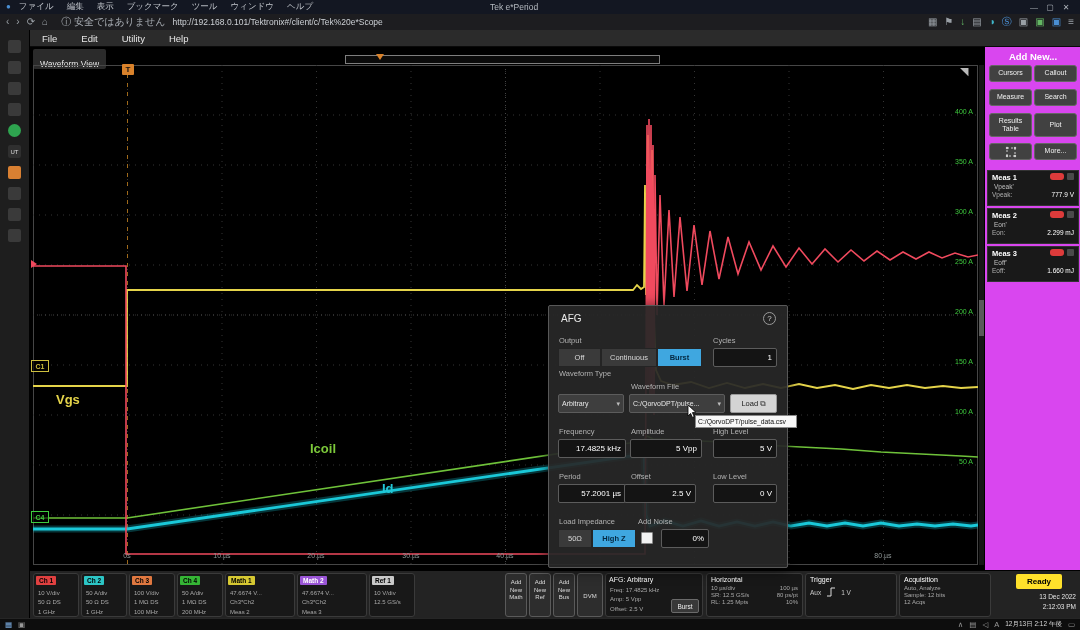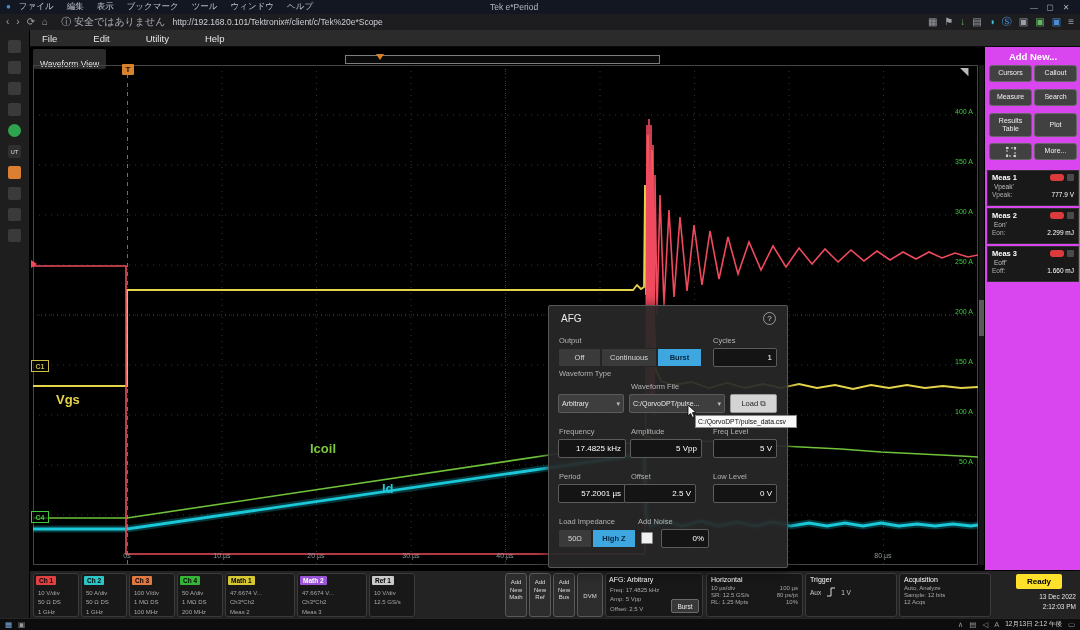--- a/index.html
+++ b/index.html
@@ -11,21 +11,21 @@
   .titlebar{left:0;top:0;width:1080px;height:14px;background:#131722;padding:0 6px;gap:0}
   .mi{font-size:8.5px;color:#c2c6cc;margin-right:13px;white-space:nowrap}
   .wctl{width:16px;text-align:center;color:#aeb3ba;font-size:8px}
   .btoolbar{left:0;top:14px;width:1080px;height:16px;background:#1d1d20;padding:0 6px;gap:7px}
   .tbic{color:#9aa0a6;font-size:10px;line-height:1}
   .urltxt{font-size:8.5px;color:#cdd1d6;white-space:nowrap}
   .sec{font-size:10px;color:#a8adb3;white-space:nowrap}
   .clus{margin-left:auto;gap:7px;display:flex;align-items:center}
   .c-grn{color:#63b663}.c-blu{color:#4a8fd4}.c-cy{color:#3fb5c9}
   
-  .appmenu{left:30px;top:30px;width:1050px;height:17px;background:#2b2b2b;border-bottom:1px solid #0a0a0a;padding-left:12px;gap:36px}
+  .appmenu{left:30px;top:30px;width:1050px;height:17px;background:#2b2b2b;border-bottom:1px solid #0a0a0a;padding-left:12px;gap:24px}
   .appmi{font-size:9.5px;color:#e6e6e6}
   .lstrip{left:0;top:30px;width:30px;height:588px;background:#1e1e1e;border-right:1px solid #000;display:flex;flex-direction:column;align-items:center;padding-top:10px;gap:8px}
   .si{width:13px;height:13px;border-radius:2px;background:#3a3a3a}
   .si.grn{background:#2ea44f;border-radius:50%}
   .si.org{background:#d98032}
   .si.ut{background:#2f2f2f;color:#ddd;font-size:6px;display:flex;align-items:center;justify-content:center}
   
   .wavebg{left:30px;top:47px;width:954px;height:523px;background:#000}
   .wvtab{left:33px;top:49px;height:14px;background:#2b2b2b;color:#e8e8e8;font-size:8.5px;padding:10px 7px;border-radius:2px}
   .minimap{left:345px;top:55px;width:315px;height:9px;border:1px solid #7e7e7e;background:rgba(20,20,20,.5)}
@@ -49,21 +49,21 @@
   .aseg{position:absolute;height:19px;background:#3a3a3a;border:1px solid #242424;color:#d8d8d8;font-size:7.5px;text-align:center;line-height:18px}
   .aseg.sel{background:#3fa7e0;color:#04273f;font-weight:bold}
   .loadb{position:absolute;height:19px;background:#d4d4d4;border:1px solid #9a9a9a;border-radius:2px;color:#1a1a1a;font-size:7.5px;text-align:center;line-height:18px}
   .chk{position:absolute;width:12px;height:12px;background:#f2f2f2;border:1px solid #8a8a8a;border-radius:1px}
   .ttip{position:absolute;left:146px;top:109px;width:102px;height:13px;background:#f8f8f8;border:1px solid #8a8a8a;color:#111;font-size:6.8px;line-height:12px;padding-left:2px;white-space:nowrap;z-index:7}
   
   .rpanel{left:984px;top:47px;width:96px;height:523px;background:#d946ef;border-left:1px solid #000}
   .ptitle{position:absolute;left:0;top:4px;width:96px;text-align:center;font-size:9.5px;font-weight:bold;color:#fff}
   .pbtn{position:absolute;background:#414141;border:1px solid #656565;border-radius:3px;color:#f0f0f0;font-size:7px;display:flex;align-items:center;justify-content:center;text-align:center;line-height:1.15}
   .mcard{position:absolute;left:2px;width:92px;height:36px;background:#191919;border:1px solid #333;padding:2px 4px}
-  .mc-h{display:flex;align-items:center}
+  .mc-h{display:flex;}
   .mc-n{font-size:7.5px;font-weight:bold;color:#fff}
   .pill{width:14px;height:7px;background:#dd3b3b;border-radius:3px;margin-left:auto}
   .mdot{width:7px;height:7px;background:#4a4a4a;border-radius:1px;margin-left:3px}
   .mc-f{font-size:6.5px;color:#c0c0c0;padding-left:2px;margin-top:1px}
   .mc-v{display:flex;font-size:6.5px;margin-top:1px}
   .mc-v .lab{color:#b0b0b0}.mc-v .val{margin-left:auto;color:#fff}
   
   .brow{left:30px;top:570px;width:1050px;height:48px;background:#232323;border-top:1px solid #000}
   .bdg{position:absolute;top:2px;height:44px;background:#181818;border:1px solid #3a3a3a;border-radius:3px;overflow:hidden}
   .chip{position:absolute;left:2px;top:2px;font-size:6.5px;font-weight:bold;color:#000;padding:1px 3px;border-radius:1px}
@@ -205,21 +205,21 @@
       <span class="cr">▾</span>
     </div>
   <div class="add" style="left:80px;top:88px;width:96px">
       <span>C:/QorvoDPT/pulse...</span>
       <span class="cr">▾</span>
     </div>
   <div class="loadb" style="left:181px;top:88px;width:47px"><span>Load</span> <span>⧉</span></div>
 
   <span class="albl" style="left:10px;top:121px">Frequency</span>
   <span class="albl" style="left:82px;top:121px">Amplitude</span>
-  <span class="albl" style="left:164px;top:121px">Freq Level</span>
+  <span class="albl" style="left:164px;top:121px">High Level</span>
   <div class="ainp" style="left:9px;top:133px;width:68px">17.4825 kHz</div>
   <div class="ainp" style="left:81px;top:133px;width:72px">5 Vpp</div>
   <div class="ainp" style="left:164px;top:133px;width:64px">5 V</div>
 
   <span class="albl" style="left:10px;top:166px">Period</span>
   <span class="albl" style="left:82px;top:166px">Offset</span>
   <span class="albl" style="left:164px;top:166px">Low Level</span>
   <div class="ainp" style="left:9px;top:178px;width:68px">57.2001 µs</div>
   <div class="ainp" style="left:75px;top:178px;width:72px">2.5 V</div>
   <div class="ainp" style="left:164px;top:178px;width:64px">0 V</div>

